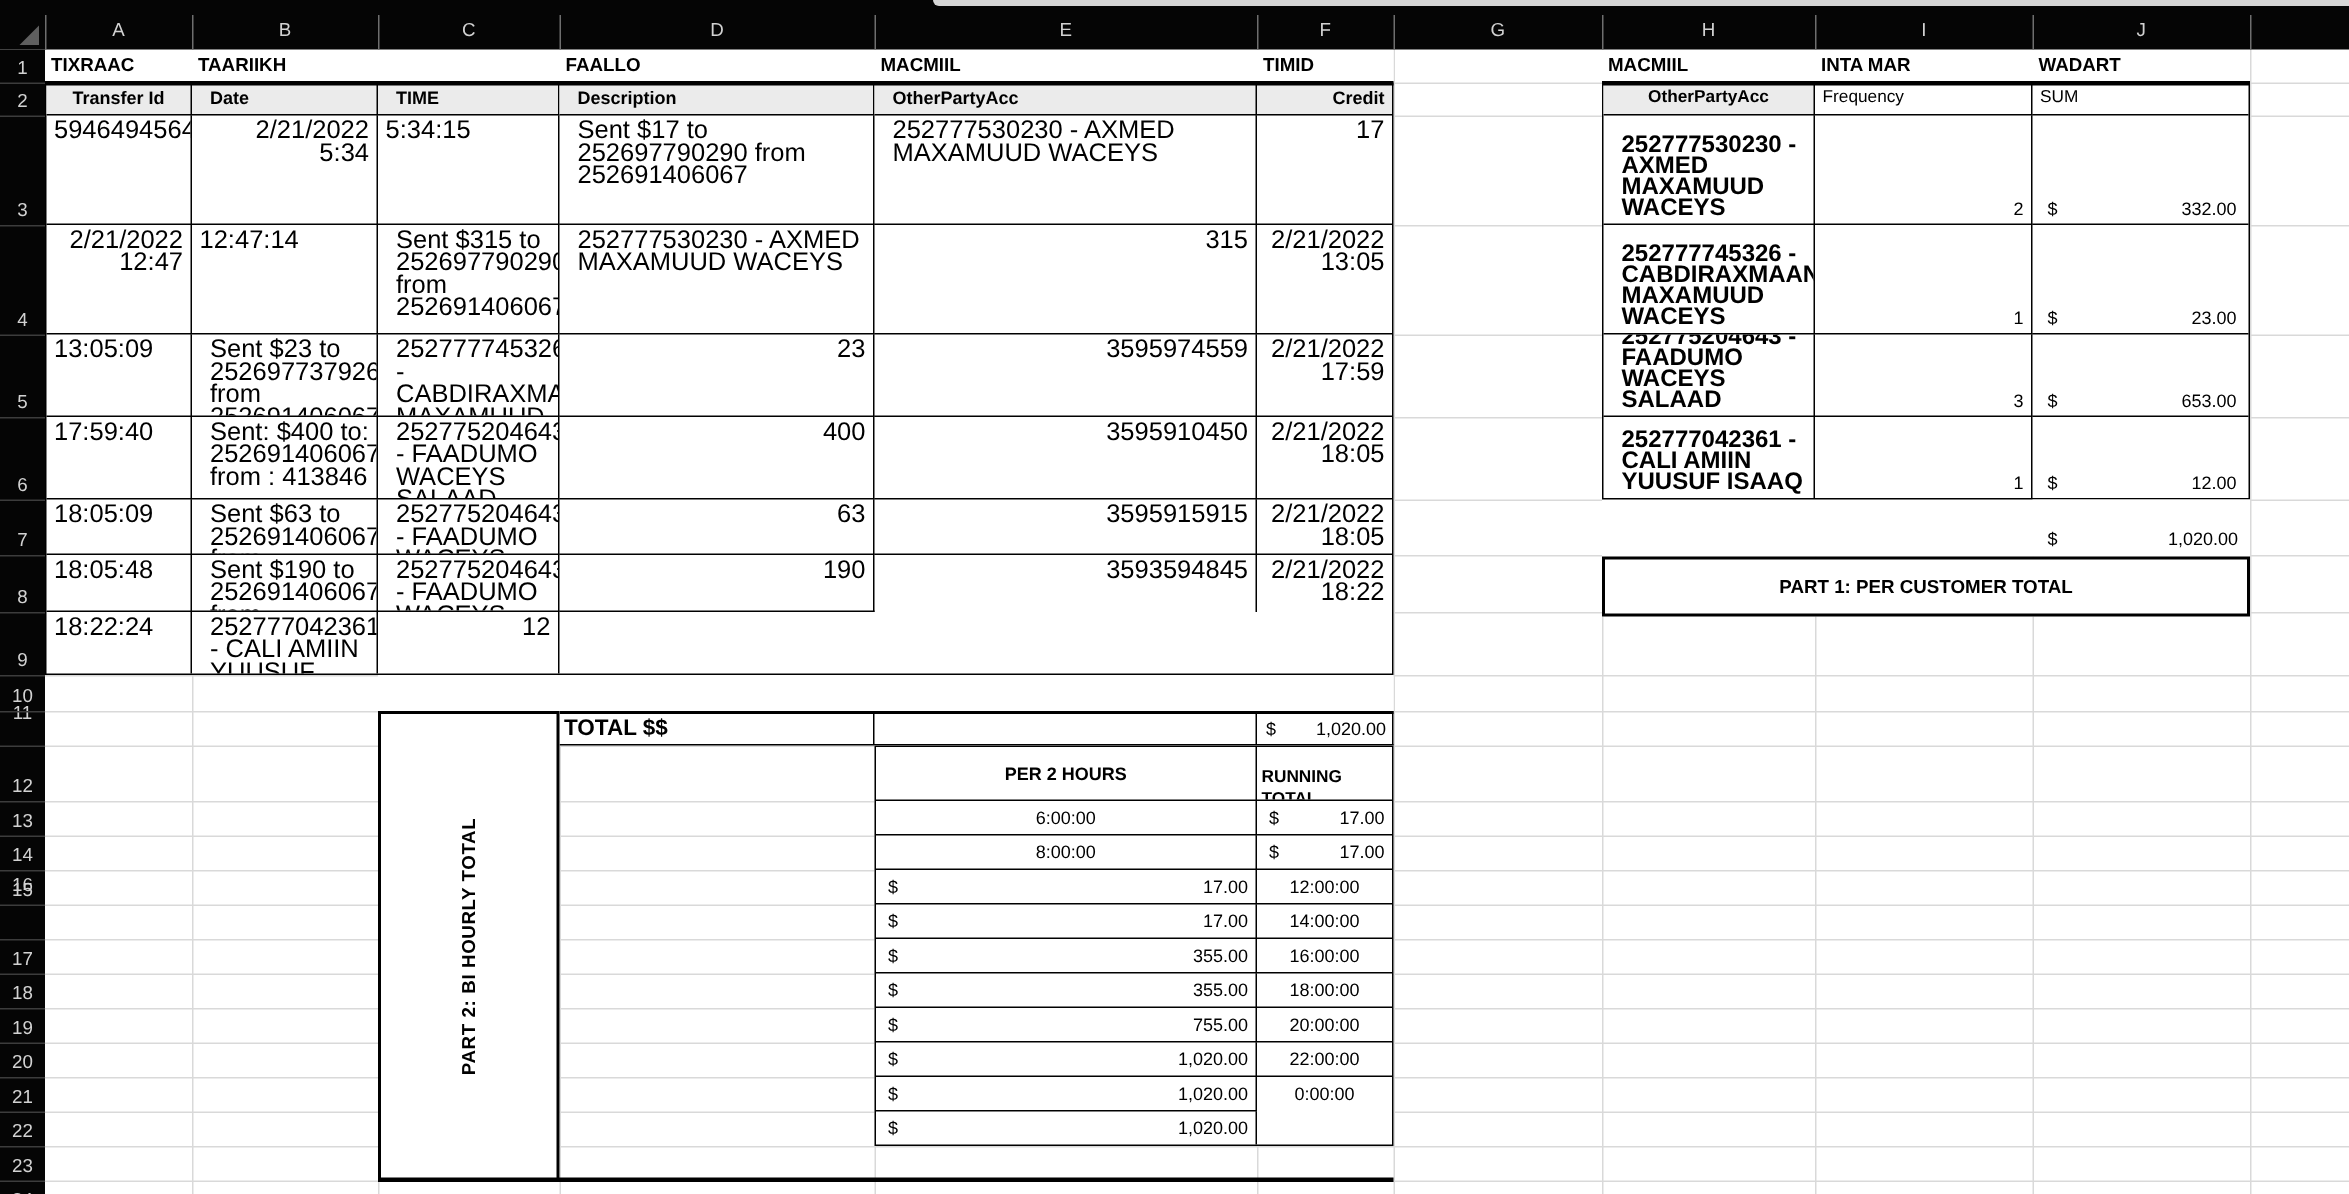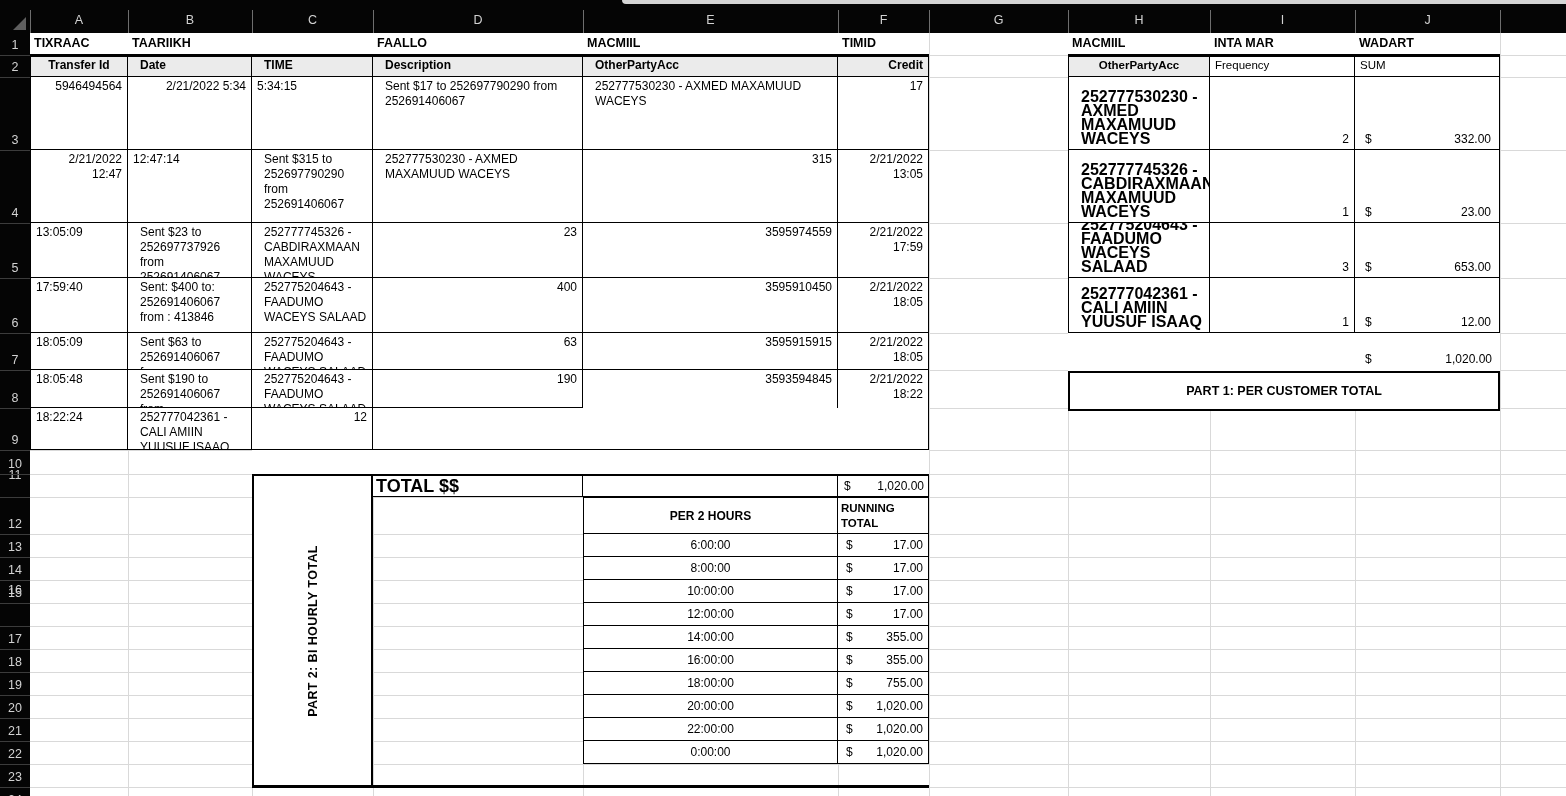--- a/index.html
+++ b/index.html
@@ -33,47 +33,47 @@
   #rt-grid{left:1068px;top:55px;width:432px;height:278px;
            grid-template-columns:141px 145px 1fr;
            grid-template-rows:21px 73px 73px 55px 1fr;}
   #rt-grid>div:nth-child(3n){border-right:none;}
   #bi-grid{left:583px;top:497px;width:346px;height:267px;
            grid-template-columns:254px 1fr;
            grid-template-rows:36px repeat(9,23px) 1fr;}
   #bi-grid>div:nth-child(2n){border-right:none;}
   .lr{border-bottom:none !important;}
   
-  .tc{font-size:12px;line-height:15px;padding:2px 5px;}
+  .tc{font-size:17px;line-height:15px;padding:2px 5px;}
   .hd{background:#ebebeb;font-weight:bold;font-size:12px;}
   .ac{text-align:center;}
   .ar{text-align:right;}
   .pl12{padding-left:12px;}
   .pl5{padding-left:5px;}
   .f12{font-size:12px;font-weight:normal;}
   .pl10{padding-left:10px;}
   .rc{font-size:11.5px;line-height:15px;padding:2px 5px;}
   .cust{display:flex;flex-direction:column;justify-content:flex-end;
         padding:0 6px 3px 12px;font-weight:bold;line-height:14px;}
   .freq{display:flex;align-items:flex-end;justify-content:flex-end;
         padding:0 5px 3px 0;font-size:12px;}
   .money{display:flex;justify-content:space-between;align-items:flex-end;
          padding:0 8px 3px 10px;font-size:12px;}
   .bc{font-size:12px;}
   .eh{display:flex;align-items:center;justify-content:center;font-weight:bold;}
-  .fh{font-weight:bold;font-size:11.5px;line-height:15px;padding:3px 0 0 3px;}
+  .fh{font-weight:bold;font-size:11.5px;line-height:15px;padding:13px 0 0 3px;}
   .et{text-align:center;line-height:22px;}
   .fm{display:flex;justify-content:space-between;align-items:center;padding:0 5px 0 8px;}
   
   #total-row{left:373px;top:474px;width:556px;height:23px;display:grid;
              grid-template-columns:210px 255px 1fr;background:#fff;box-sizing:border-box;
              border-top:2px solid #000;border-bottom:1px solid #000;border-right:1px solid #000;z-index:4;}
   #total-row>div{box-sizing:border-box;border-right:1px solid #000;overflow:hidden;}
   #total-row>div:last-child{border-right:none;}
-  .dt{font-weight:bold;font-size:18px;line-height:20px;padding-left:3px;}
+  .dt{font-weight:bold;font-size:15px;line-height:20px;padding-left:3px;}
   .df{display:flex;justify-content:space-between;align-items:center;padding:0 4px 0 6px;font-size:12px;}
   
   #part2-box{left:252px;top:474px;width:121px;height:314px;background:#fff;border:2px solid #000;
              box-sizing:border-box;display:flex;align-items:center;justify-content:center;z-index:5;}
   #part2-box span{transform:rotate(-90deg);white-space:nowrap;font-weight:bold;font-size:12.5px;letter-spacing:.4px;}
   #thick-bottom{left:252px;top:785px;width:677px;height:3px;background:#000;z-index:6;}
   
   #part1-box{left:1068px;top:371px;width:432px;height:40px;background:#fff;border:2px solid #000;
              box-sizing:border-box;display:flex;align-items:center;justify-content:center;
              font-weight:bold;font-size:12.5px;z-index:5;}
@@ -260,21 +260,20 @@
     <div class="bc et">6:00:00</div>
     <div class="bc fm">
       <span>$</span>
       <span>17.00</span>
     </div>
     <div class="bc et">8:00:00</div>
     <div class="bc fm">
       <span>$</span>
       <span>17.00</span>
     </div>
-    <div class="bc et">10:00:00</div>
     <div class="bc fm">
       <span>$</span>
       <span>17.00</span>
     </div>
     <div class="bc et">12:00:00</div>
     <div class="bc fm">
       <span>$</span>
       <span>17.00</span>
     </div>
     <div class="bc et">14:00:00</div>

